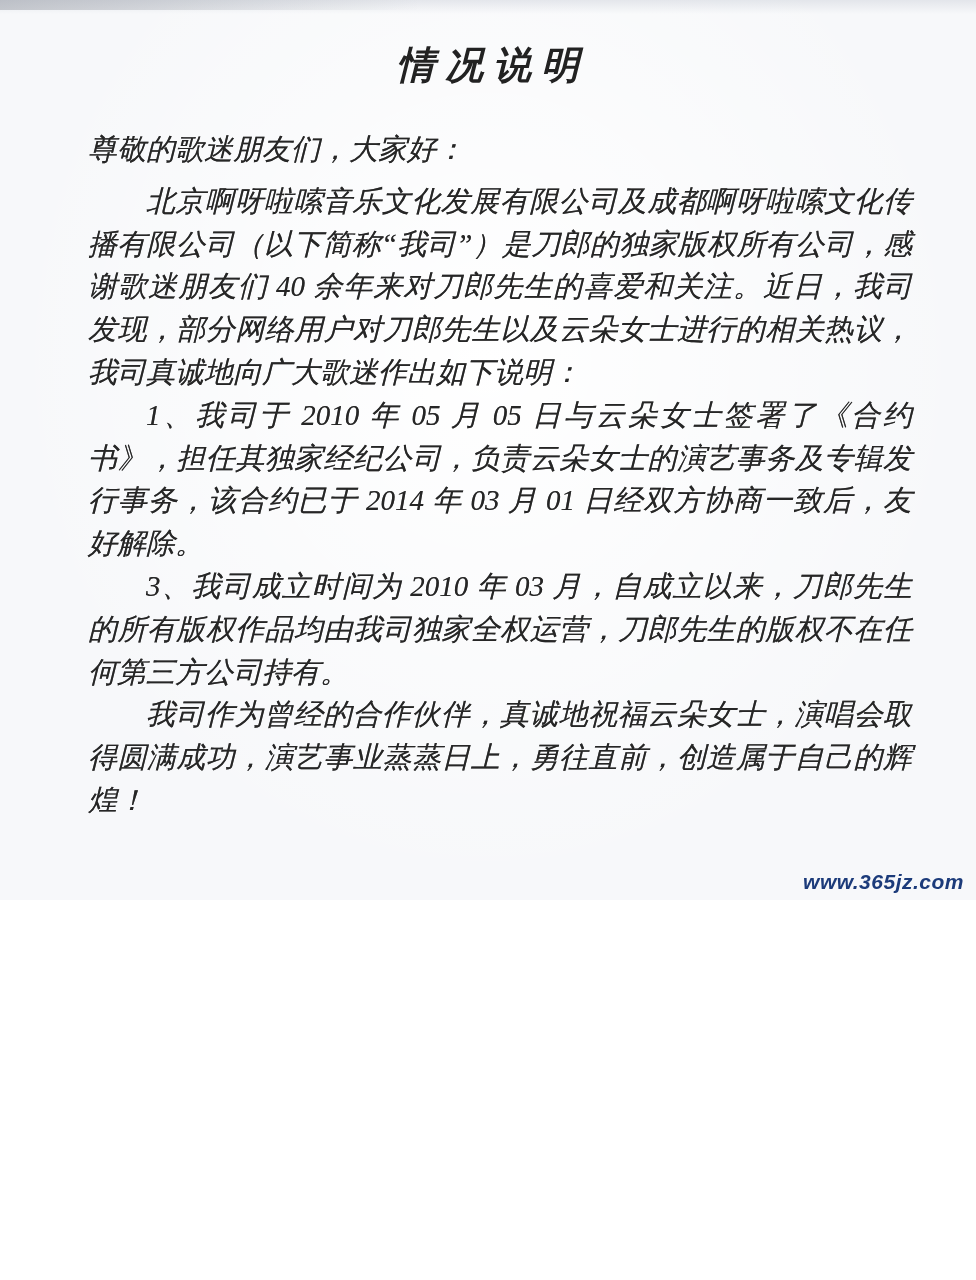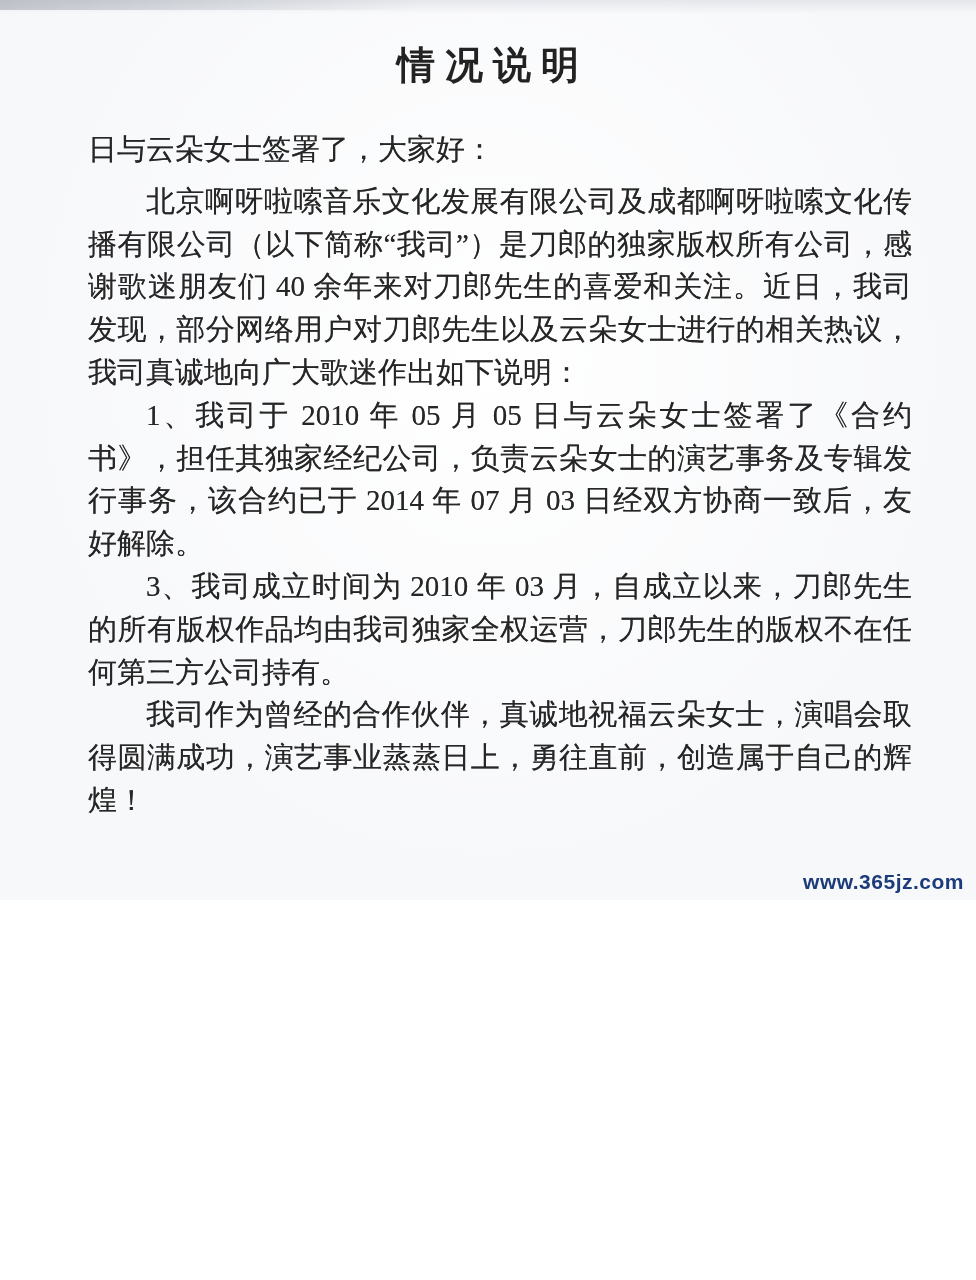--- a/index.html
+++ b/index.html
@@ -6,20 +6,21 @@
   .page{
     position:relative;
     width:976px;height:900px;
     background:var(--paper,#f7f8fa);
     background-image:
       linear-gradient(180deg, rgba(210,214,222,.55) 0px, rgba(210,214,222,0) 14px),
       radial-gradient(ellipse at 50% 40%, #ffffff 0%, rgba(255,255,255,0) 70%);
     overflow:hidden;
     font-family:"Liberation Serif","DejaVu Serif",serif;
     color:var(--ink,#262626);
+    font-style:italic;
   }
   .scan-edge{
     position:absolute;top:0;left:0;width:420px;height:10px;
     background:linear-gradient(90deg, rgba(140,145,155,.45), rgba(140,145,155,0));
   }
   .doc-title{
     position:absolute;top:40px;left:0;width:100%;
     text-align:center;font-size:38px;font-weight:600;
     letter-spacing:10px;text-indent:10px;
     color:#222;margin:0;
@@ -74,23 +75,23 @@
 </head>
 <body>
 
 <div class="page">
 
   <div class="scan-edge"></div>
 
   <h1 class="doc-title">情况说明</h1>
 
   <div class="body-text">
-    <p class="greeting">日与云朵女士签署了，大家好：</p>
+    <p class="greeting">尊敬的歌迷朋友们，大家好：</p>
     <p>北京啊呀啦嗦音乐文化发展有限公司及成都啊呀啦嗦文化传播有限公司（以下简称“我司”）是刀郎的独家版权所有公司，感谢歌迷朋友们 40 余年来对刀郎先生的喜爱和关注。近日，我司发现，部分网络用户对刀郎先生以及云朵女士进行的相关热议，我司真诚地向广大歌迷作出如下说明：</p>
-    <p>1、我司于 2010 年 05 月 05 日与云朵女士签署了《合约书》，担任其独家经纪公司，负责云朵女士的演艺事务及专辑发行事务，该合约已于 2014 年 07 月 03 日经双方协商一致后，友好解除。</p>
+    <p>1、我司于 2010 年 05 月 05 日与云朵女士签署了《合约书》，担任其独家经纪公司，负责云朵女士的演艺事务及专辑发行事务，该合约已于 2014 年 03 月 01 日经双方协商一致后，友好解除。</p>
     <p>3、我司成立时间为 2010 年 03 月，自成立以来，刀郎先生的所有版权作品均由我司独家全权运营，刀郎先生的版权不在任何第三方公司持有。</p>
     <p>我司作为曾经的合作伙伴，真诚地祝福云朵女士，演唱会取得圆满成功，演艺事业蒸蒸日上，勇往直前，创造属于自己的辉煌！</p>
   </div>
 
   <svg class="stamp stamp-beijing" width="240" height="240" viewBox="0 0 240 240">
     <defs>
       <path id="bj-name-arc" d="M 120,204 A 84 84 0 1 1 120,36 A 84 84 0 1 1 120,204" fill="none"></path>
       <path id="bj-serial-arc" d="M 58,120 A 62 62 0 0 0 182,120" fill="none"></path>
     </defs>
     <circle class="seal-ring" cx="120" cy="120" r="104" stroke-width="7"></circle>

